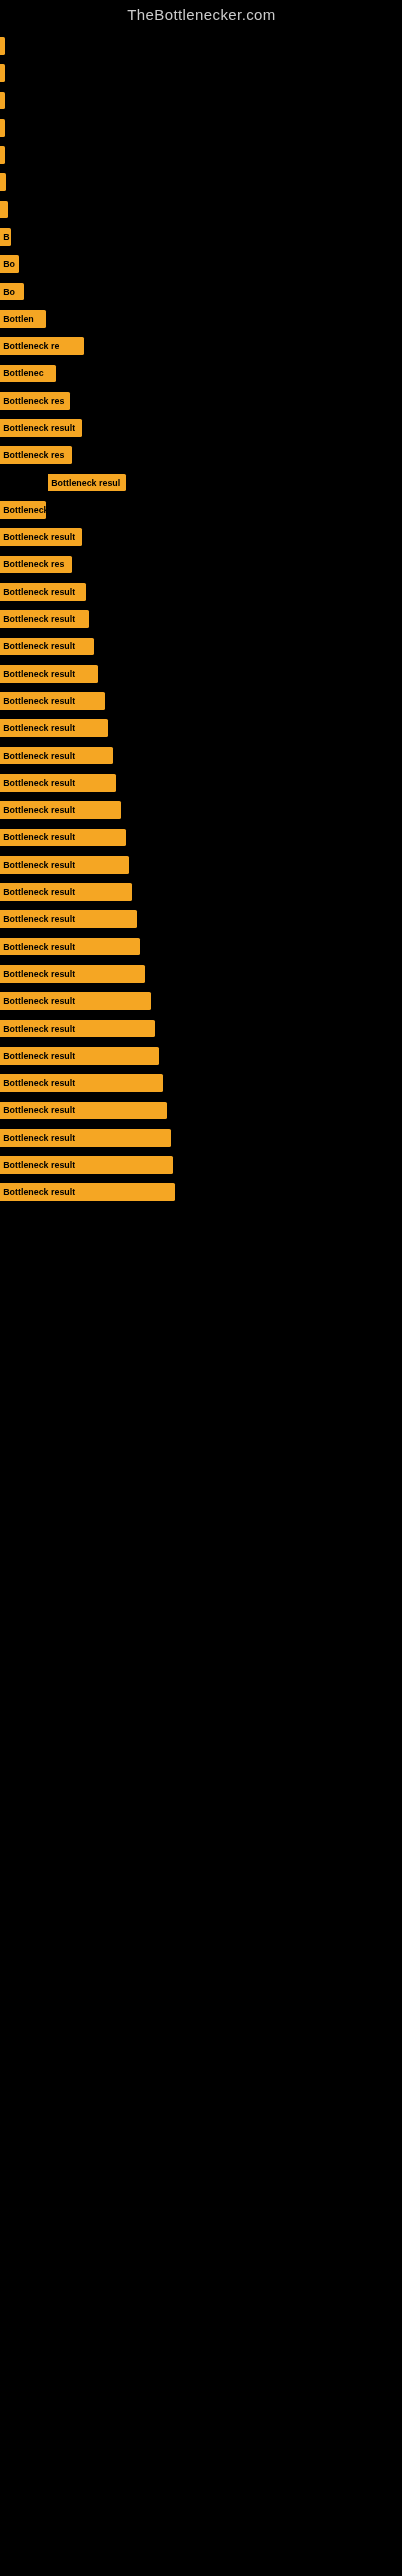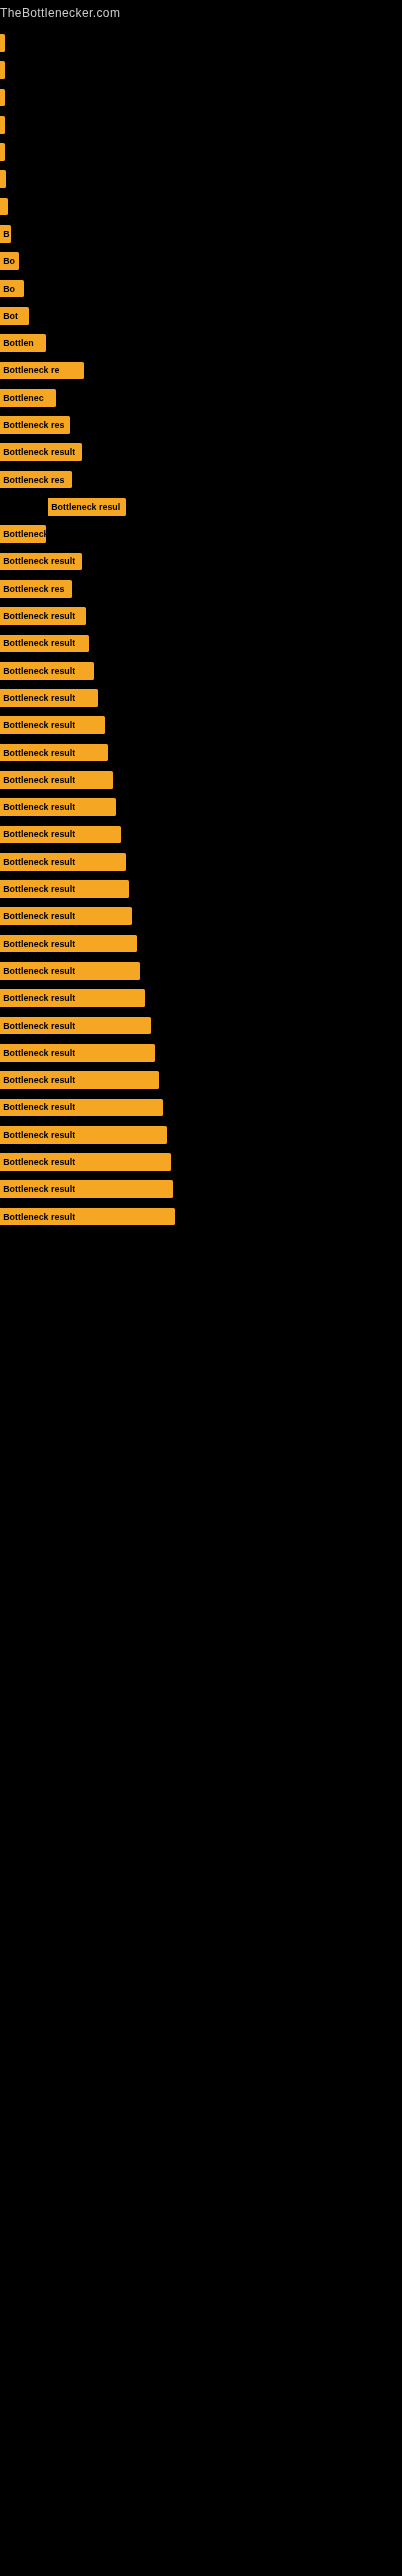--- a/index.html
+++ b/index.html
@@ -5,22 +5,22 @@
     * { margin: 0; padding: 0; box-sizing: border-box; }
     body {
       background: #000;
       width: 403px;
       min-height: 2576px;
       font-family: Arial, sans-serif;
       position: relative;
     }
     .site-title {
       color: #ccc;
-      font-size: 12px;
-      text-align: left;
+      font-size: 15px;
+      text-align: center;
       padding: 6.4px 0 3.2px 0;
       letter-spacing: 0.4px;
     }
     .bars-container {
       padding: 8px 0 0 0;
       display: flex;
       flex-direction: column;
       gap: 0;
     }
     .bar-row {
@@ -96,25 +96,20 @@
       <div class="bar" style="width: 19.3px;">
         <span class="bar-label">Bo</span>
       </div>
     </div>
     <div class="bar-row">
       <div class="bar" style="width: 24px;">
         <span class="bar-label">Bo</span>
       </div>
     </div>
     <div class="bar-row">
-      <div class="bar" style="width: 29px;">
-        <span class="bar-label">Bot</span>
-      </div>
-    </div>
-    <div class="bar-row">
       <div class="bar" style="width: 46px; text-align: right;">
         <span class="bar-label">Bottlen</span>
       </div>
     </div>
     <div class="bar-row">
       <div class="bar" style="width: 84px; align-items: center;">
         <span class="bar-label">Bottleneck re</span>
       </div>
     </div>
     <div class="bar-row">

